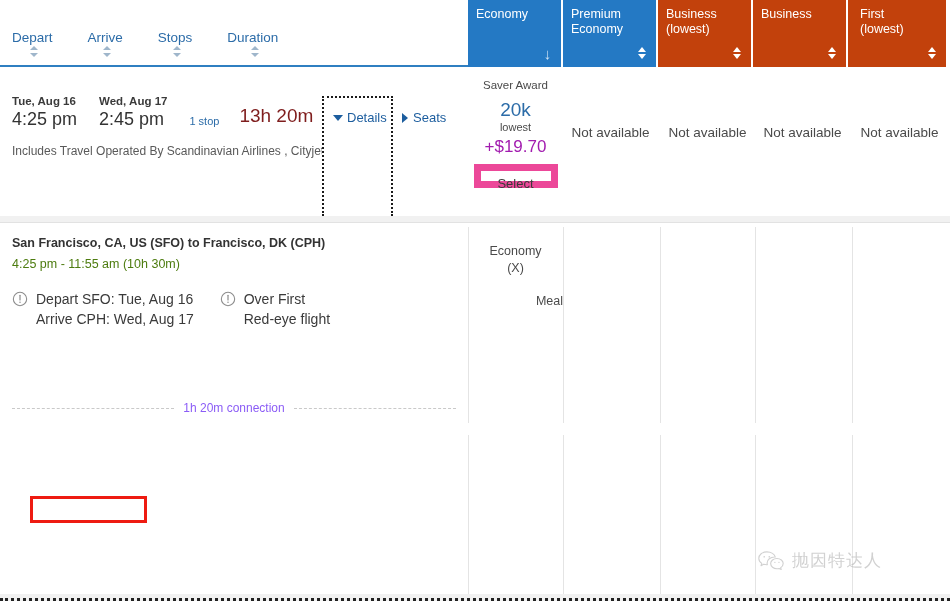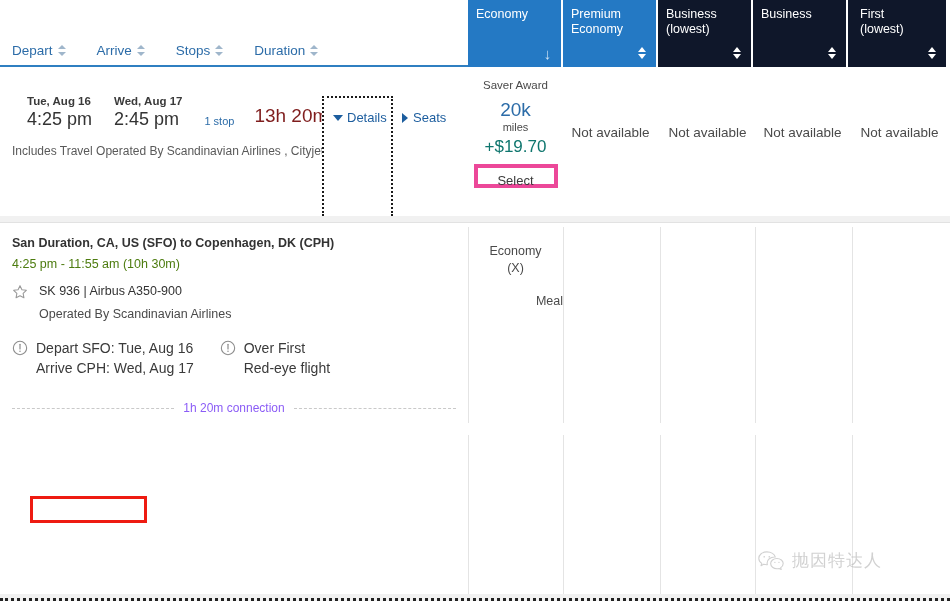--- a/index.html
+++ b/index.html
@@ -49,20 +49,21 @@
     align-items: flex-end;
   }
   .sort-item {
     display: flex;
     align-items: center;
     margin-right: 30px;
     color: #2c6ca8;
     font-size: 13.5px;
     cursor: pointer;
     white-space: nowrap;
+    flex-direction: column;
   }
   .sort-item .lbl { margin-right: 5px; }
   .sortglyph {
     display: inline-block;
     width: 9px;
     height: 13px;
     position: relative;
   }
   .sortglyph i {
     position: absolute;
@@ -95,21 +96,21 @@
     position: relative;
     padding: 7px 8px 0 8px;
     color: #ffffff;
     font-size: 12.5px;
     line-height: 15px;
     border-right: 2px solid #ffffff;
     cursor: pointer;
   }
   .cabin-tab:last-child { border-right: none; width: 98px; padding-left: 12px; }
   .cabin-tab.light { background: #2479c4; }
-  .cabin-tab.dark  { background: #0f172a; }
+  .cabin-tab.dark  { background: #c2410c; }
   .cabin-tab .tab-lbl { display: block; }
   .tab-sort {
     position: absolute;
     right: 9px;
     bottom: 7px;
     width: 9px; height: 14px;
   }
   .tab-sort i {
     position: absolute; left: 0;
     width: 0; height: 0;
@@ -129,21 +130,21 @@
   }
 
   
   .summary {
     position: absolute;
     left: 0; top: 67px;
     width: 468px; height: 149px;
   }
   .sum-line {
     position: absolute;
-    left: 27px; top: 27px;
+    left: 12px; top: 27px;
     display: flex;
     align-items: flex-end;
   }
   .time-col { margin-right: 22px; }
   .time-date {
     font-size: 11.5px;
     color: #3a3a3a;
     font-weight: bold;
     line-height: 14px;
     white-space: nowrap;
@@ -242,31 +243,31 @@
     line-height: 23px;
     margin-top: 6px;
   }
   .fare-miles-unit {
     font-size: 11px;
     color: #4a4a4a;
     line-height: 13px;
   }
   .fare-cash {
     font-size: 17px;
-    color: #0f766e;
+    color: #a21caf;
     line-height: 21px;
     margin-top: 2px;
   }
   .select-btn {
     display: block;
     margin: 7px auto 0 auto;
     width: 84px;
     height: 24px;
     line-height: 23px;
-    border: 4px solid #ec4899;
+    border: 7px solid #ec4899;
     background: #ffffff;
     color: #3a3a3a;
     font-size: 13px;
     font-family: "Liberation Sans", sans-serif;
     text-align: center;
     cursor: pointer;
     box-sizing: border-box;
   }
   .na-cell {
     position: absolute;
@@ -540,21 +541,21 @@
       <span>Details</span>
     </div>
     <div class="seats-link">
       <span class="caret-rt"></span>
       <span>Seats</span>
     </div>
 
     <div class="fare-cell" style="left:468px;">
       <div class="fare-label">Saver Award</div>
       <div class="fare-miles">20k</div>
-      <div class="fare-miles-unit">miles</div>
+      <div class="fare-miles-unit">lowest</div>
       <div class="fare-cash">+$19.70</div>
       <button class="select-btn">Select</button>
     </div>
     <div class="na-cell" style="left:563px;">Not available</div>
     <div class="na-cell" style="left:660px;">Not available</div>
     <div class="na-cell" style="left:755px;">Not available</div>
     <div class="na-cell" style="left:852px;">Not available</div>
   </div>
 
   <div class="detail-panel">
@@ -566,33 +567,22 @@
     <div class="vsep" style="left:852px; top:4px;  height:196px;"></div>
 
     <div class="vsep" style="left:468px; top:212px; height:159px;"></div>
     <div class="vsep" style="left:563px; top:212px; height:159px;"></div>
     <div class="vsep" style="left:660px; top:212px; height:159px;"></div>
     <div class="vsep" style="left:755px; top:212px; height:159px;"></div>
     <div class="vsep" style="left:852px; top:212px; height:159px;"></div>
 
     <div class="seg" style="height:176px;">
       <div class="seg-left" style="top:12px;">
-        <div class="seg-route">San Duration, CA, US (SFO) to Copenhagen, DK (CPH)</div>
+        <div class="seg-route">San Francisco, CA, US (SFO) to Francisco, DK (CPH)</div>
         <div class="seg-times">4:25 pm - 11:55 am (10h 30m)</div>
-        <div class="seg-flight-row">
-          <span class="star-icon">
-            <svg viewBox="0 0 24 24" width="16" height="16">
-              <path d="M12 2.5l2.9 6.1 6.6.9-4.8 4.6 1.2 6.6-5.9-3.2-5.9 3.2 1.2-6.6L2.5 9.5l6.6-.9z" fill="none" stroke="#9a9a9a" stroke-width="1.6" stroke-linejoin="round"></path>
-            </svg>
-          </span>
-          <div>
-            <div class="seg-flightno">SK 936 | Airbus A350-900</div>
-            <div class="seg-operated">Operated By Scandinavian Airlines</div>
-          </div>
-        </div>
         <div class="notes-row">
           <div class="note">
             <span class="excl-icon">
               <svg viewBox="0 0 24 24" width="16" height="16">
                 <circle cx="12" cy="12" r="10" fill="none" stroke="#8c8c8c" stroke-width="1.6"></circle>
                 <line x1="12" y1="6.5" x2="12" y2="13.5" stroke="#8c8c8c" stroke-width="1.8" stroke-linecap="round"></line>
                 <circle cx="12" cy="17" r="1.1" fill="#8c8c8c"></circle>
               </svg>
             </span>
             <div>

